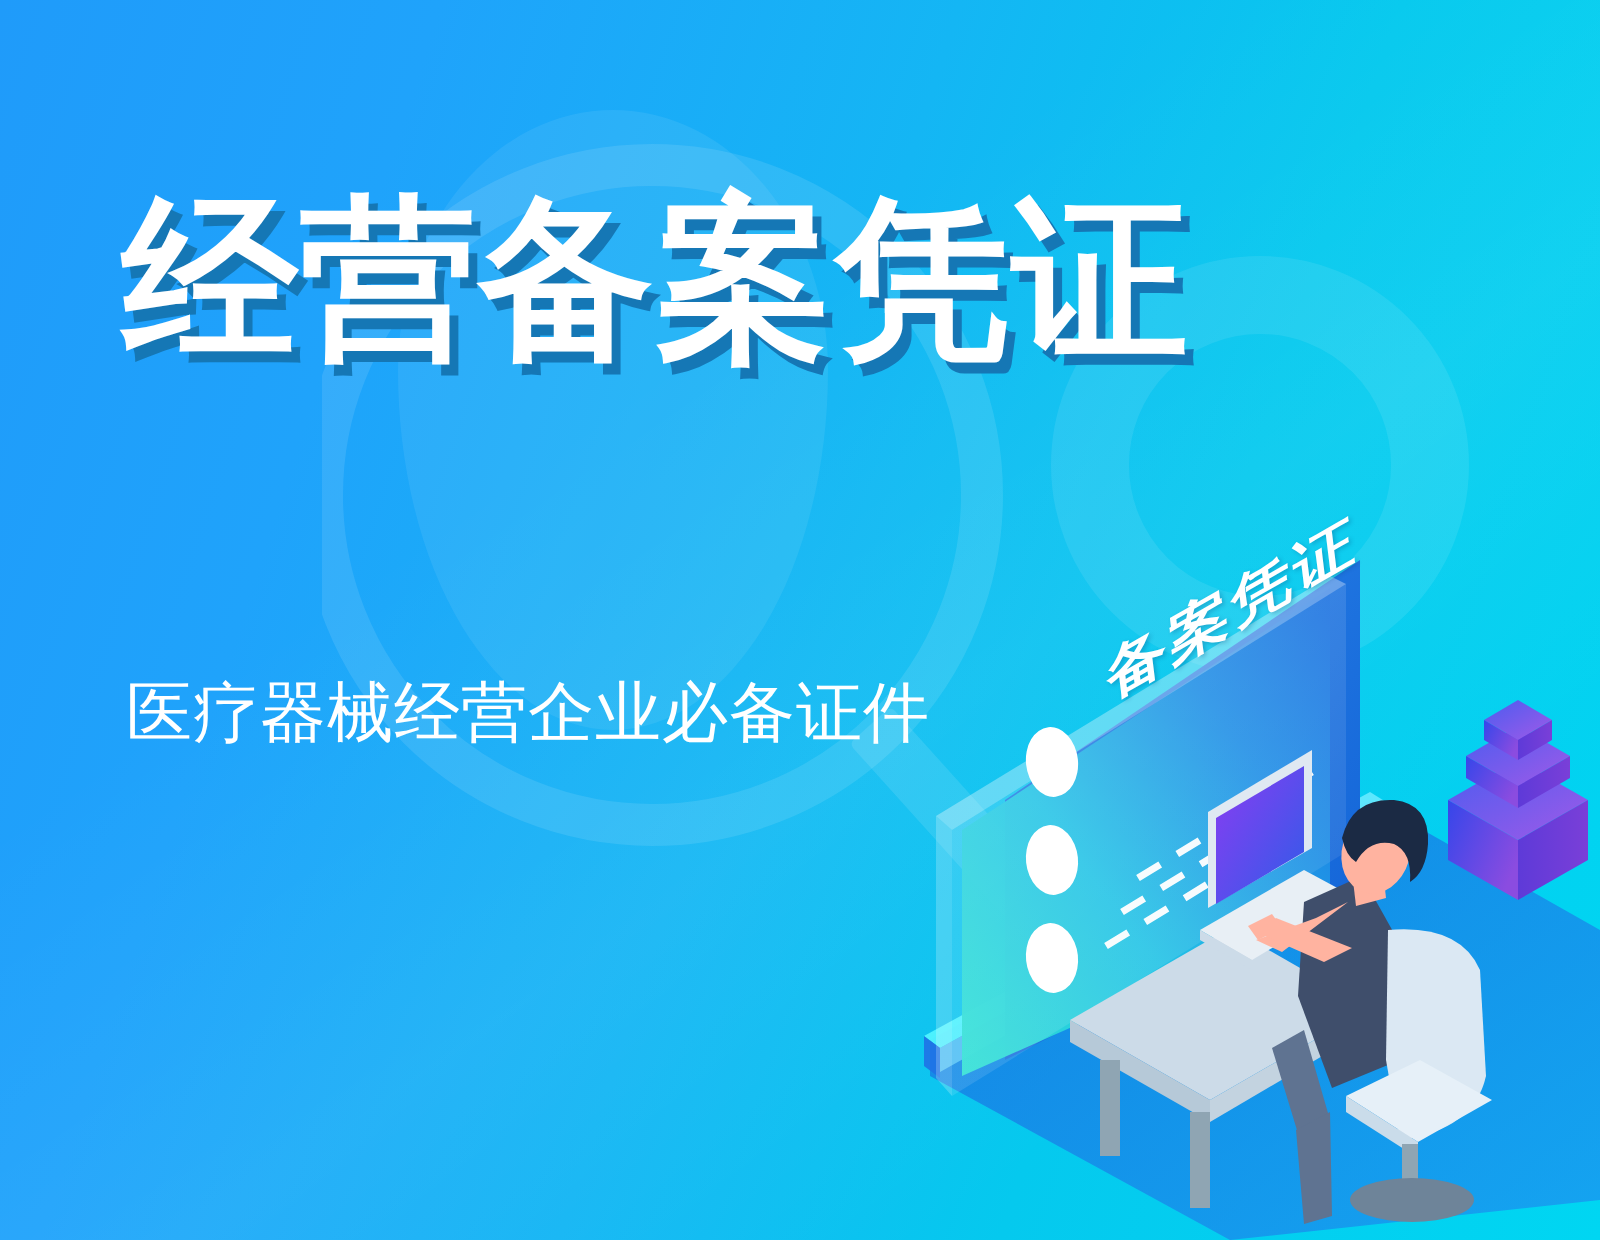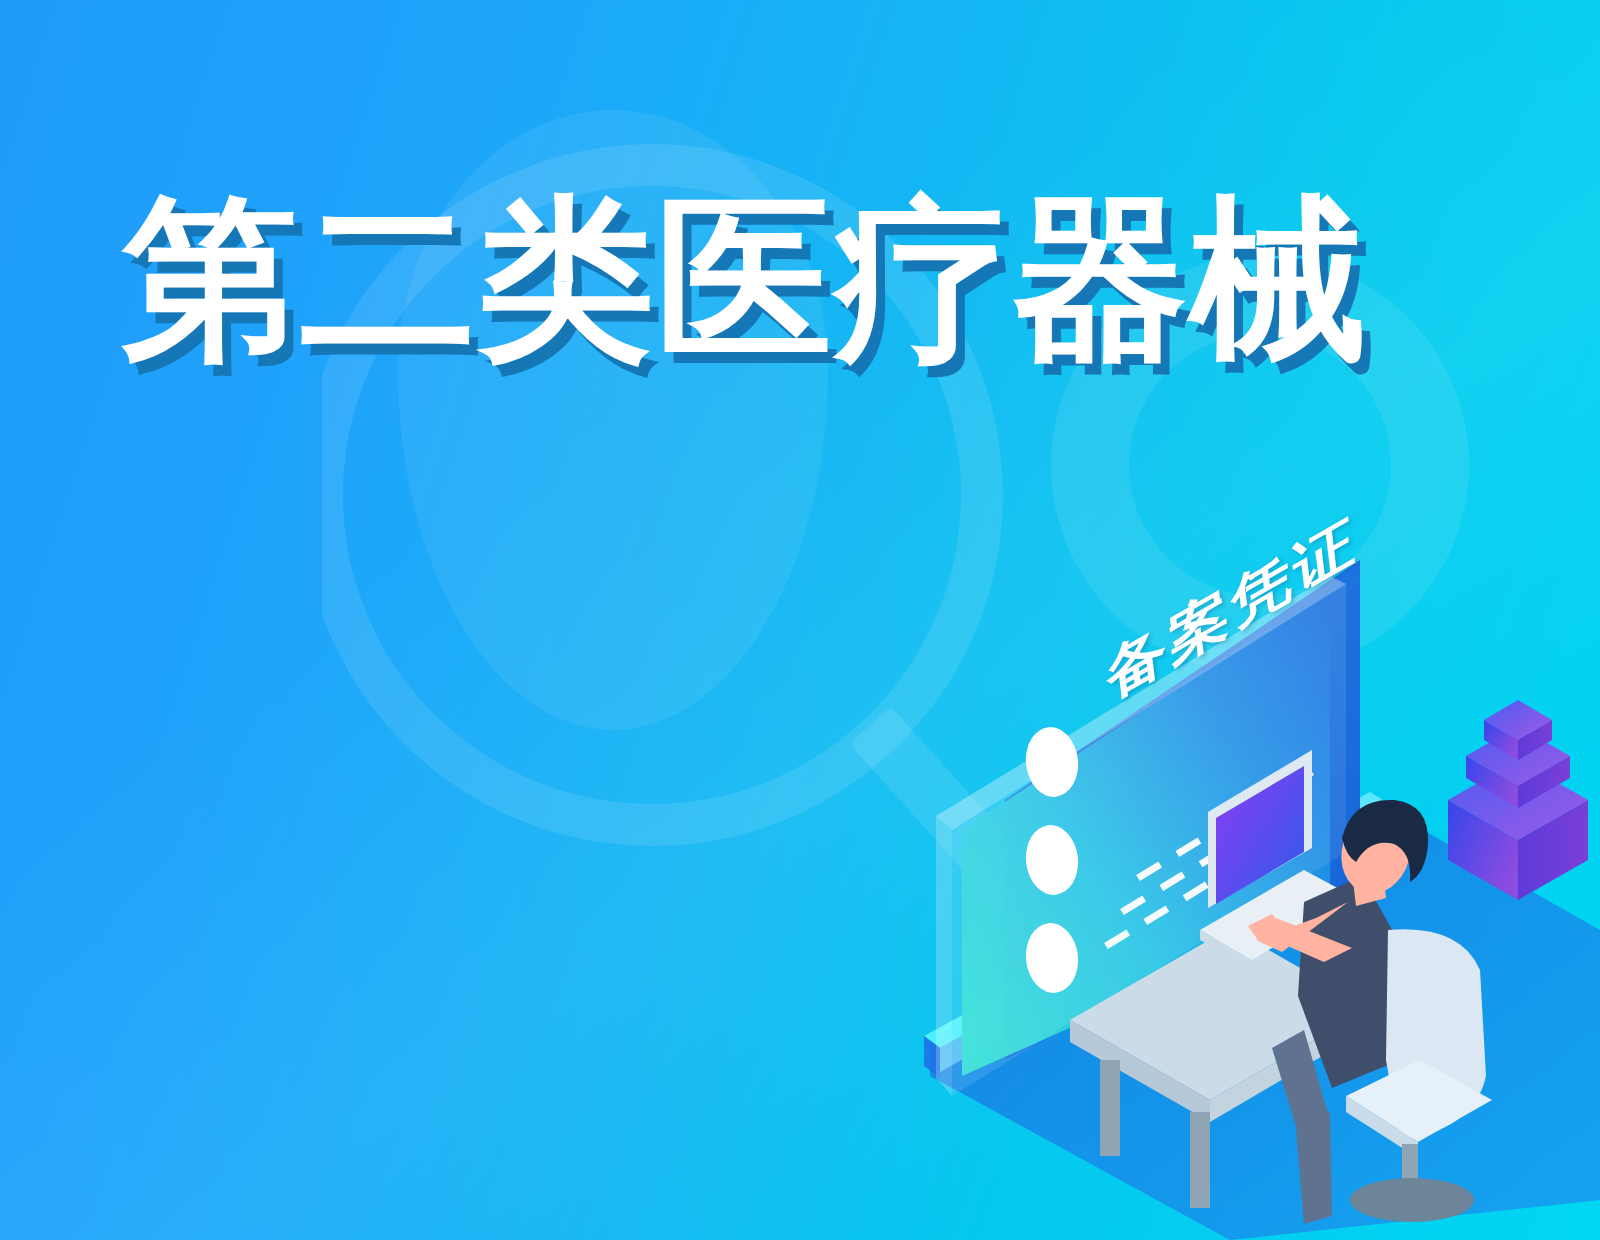--- a/index.html
+++ b/index.html
@@ -133,23 +133,24 @@
   <svg class="deco-magnifier" viewBox="0 0 820 1160">
     <circle cx="330" cy="400" r="330" fill="none" stroke="rgba(255,255,255,0.105)" stroke-width="42"></circle>
     <rect x="520" y="630" width="56" height="520" rx="6" transform="rotate(-42 548 630)" fill="rgba(255,255,255,0.105)"></rect>
   </svg>
 
   <svg class="deco-ring-right" viewBox="0 0 440 440">
     <circle cx="220" cy="220" r="170" fill="none" stroke="rgba(255,255,255,0.085)" stroke-width="78"></circle>
   </svg>
 
   <div class="headline">
-    <span class="hl-line">第二类医疗器械</span>
+    <span class="hl-line">经营备案凭证</span>
   </div>
 
+  <div class="subtitle">医疗器械经营企业必备证件</div>
 
   <div class="illus">
     <svg width="700" height="740" viewBox="0 0 700 740">
       <defs>
         <linearGradient id="gCert" x1="0" y1="1" x2="1" y2="0">
           <stop offset="0%" stop-color="#2fe2d4"></stop>
           <stop offset="38%" stop-color="#23c6e6"></stop>
           <stop offset="72%" stop-color="#1f8fe6"></stop>
           <stop offset="100%" stop-color="#1a6fe0"></stop>
         </linearGradient>

